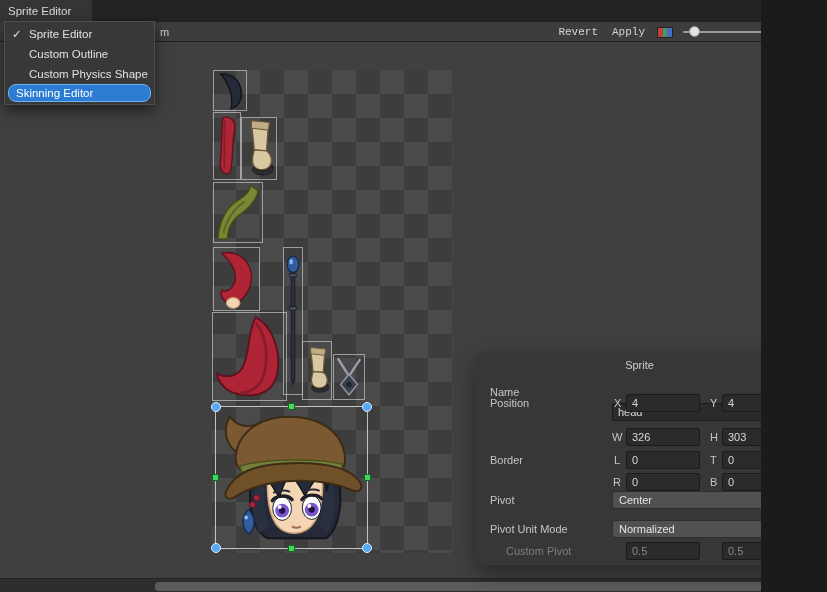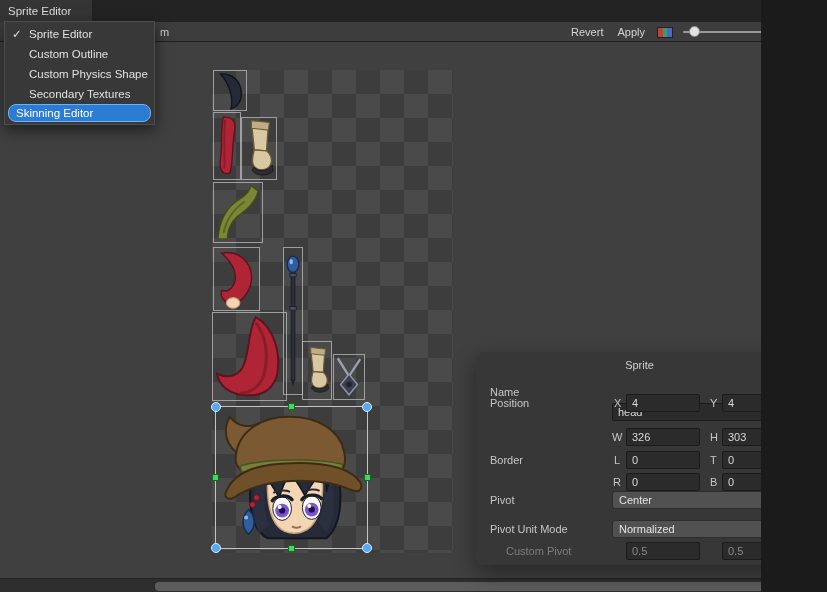--- a/index.html
+++ b/index.html
@@ -12,21 +12,21 @@
   .title-tab{position:absolute;left:0;top:0;width:92px;height:22px;background:#353535;
              line-height:22px;padding-left:8px;color:#dcdcdc;font-size:11.5px;cursor:default;}
   .kebab{position:absolute;right:4px;top:0;width:18px;height:22px;line-height:22px;
          text-align:center;color:#c8c8c8;font-size:13px;}
 
   
   .toolbar{position:absolute;left:0;top:22px;width:827px;height:20px;background:#3d3d3d;
            border-bottom:1px solid #1e1e1e;}
   .trim-frag{position:absolute;left:160px;top:0;line-height:20px;color:#d0d0d0;}
   .tb-right{position:absolute;right:10px;top:0;height:20px;display:flex;align-items:center;gap:10px;}
-  .tb-btn{color:#d4d4d4;line-height:20px;padding:16px 2px;cursor:default;}
+  .tb-btn{color:#d4d4d4;line-height:20px;padding:16px 2px;cursor:default;font-family:Liberation Mono, monospace;}
   .rgb-icon{width:16px;height:11px;border:1px solid #222;
             background:linear-gradient(90deg,#c04038 34%,#3a9a6a 34% 66%,#4a6ac0 66%);}
   .slider{position:relative;width:112px;height:20px;}
   .slider-track{position:absolute;left:0;right:0;top:9px;height:2px;background:#9a9a9a;border-radius:1px;}
   .knob{position:absolute;top:4px;width:11px;height:11px;border-radius:50%;}
   .knob.white{left:6px;background:#e2e2e2;border:1px solid #8a8a8a;}
   .knob.purple{right:0px;background:#a04ac0;border:1px solid #6a2a86;}
   .mip-icon{width:12px;height:12px;border-radius:3px;border:1px solid #2a2a2a;
             background:radial-gradient(circle at 38% 35%,#f07ae8,#8a2aa8);}
 
@@ -302,23 +302,20 @@
     <div class="menu-item">
       <span class="check">✓</span>
       <span>Sprite Editor</span>
     </div>
     <div class="menu-item">
       <span>Custom Outline</span>
     </div>
     <div class="menu-item">
       <span>Custom Physics Shape</span>
     </div>
-    <div class="menu-item">
-      <span>Secondary Textures</span>
-    </div>
     <div class="menu-item hl">
       <span>Skinning Editor</span>
     </div>
   </div>
 
   <div class="vbar">
     <div class="vthumb"></div>
   </div>
   <div class="hbar">
     <div class="hthumb"></div>

